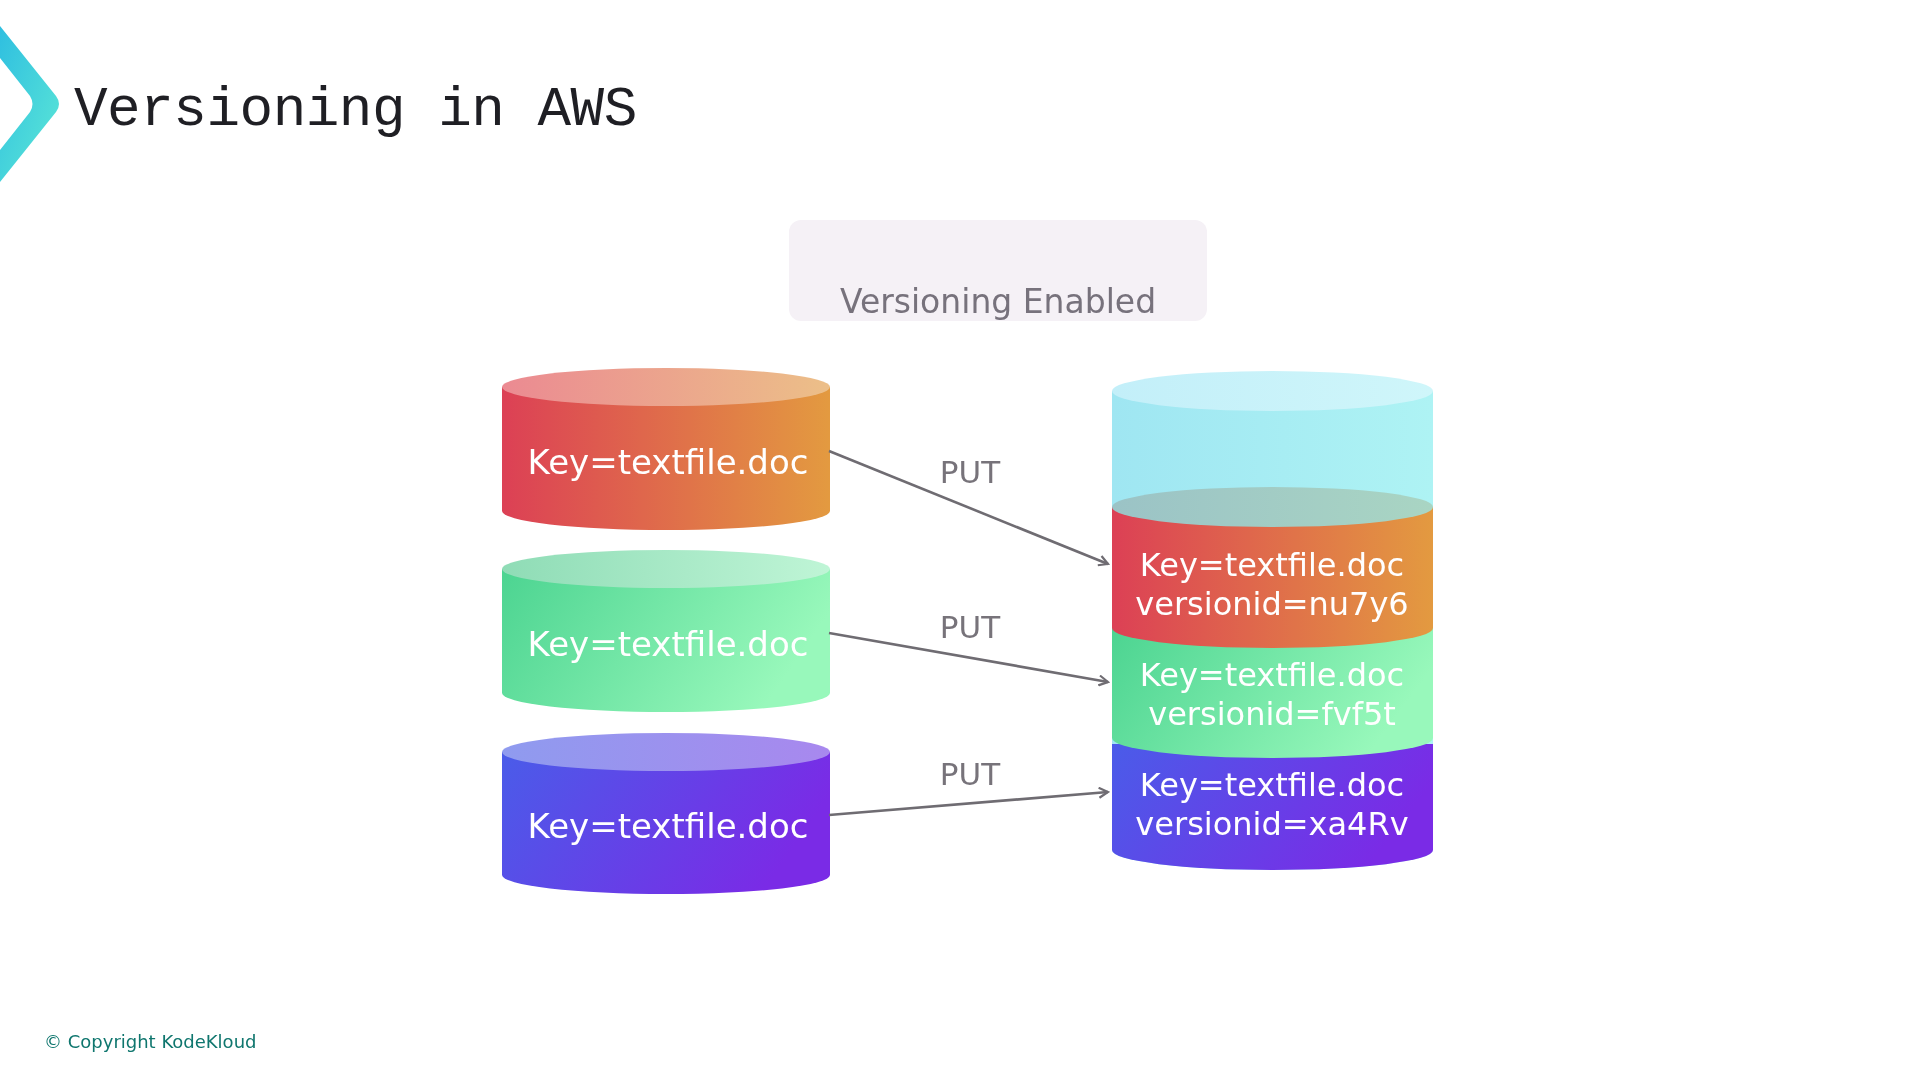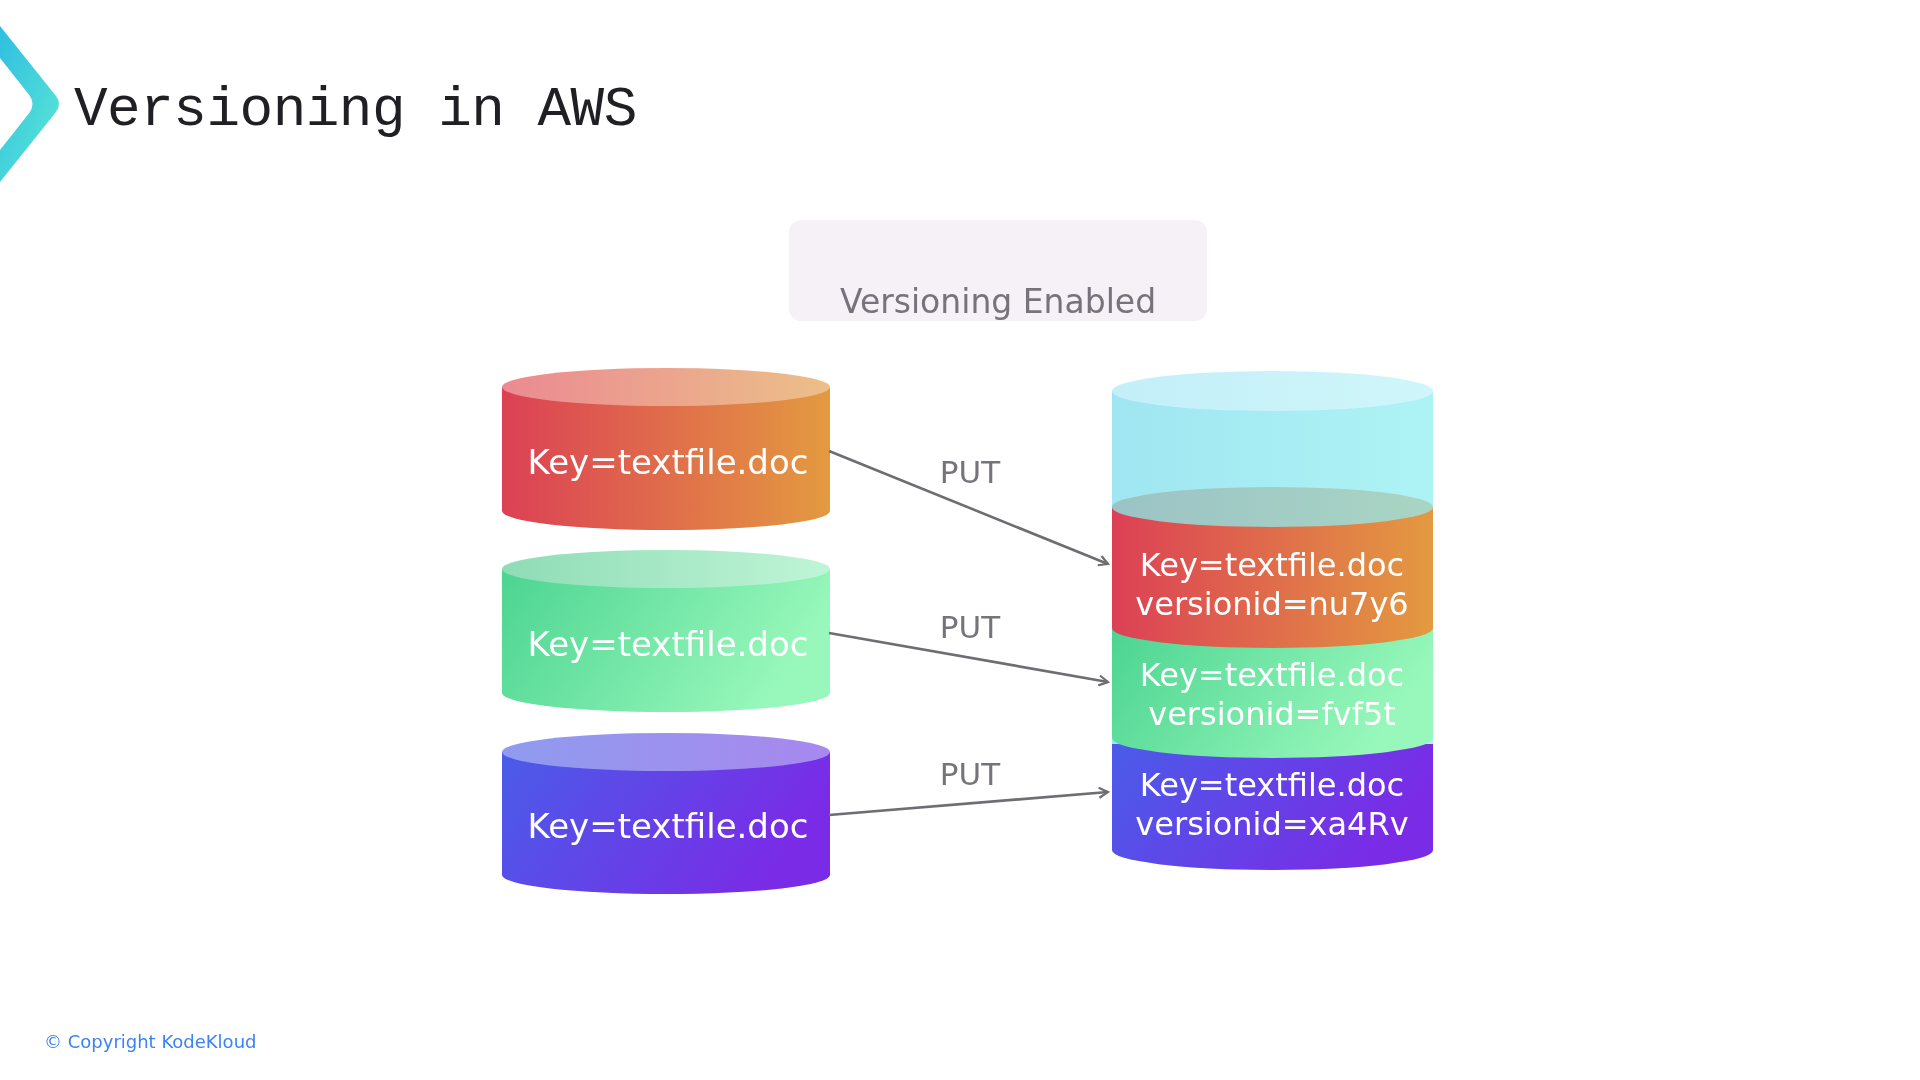--- a/index.html
+++ b/index.html
@@ -4,21 +4,21 @@
   <style>
     html, body { margin: 0; padding: 0; background: #ffffff; }
     body { width: 1920px; height: 1080px; position: relative; overflow: hidden;
            font-family: "DejaVu Sans", sans-serif; }
     .title { position: absolute; left: 74px; top: 78px; font-size: 56px; color: #1f1f24;
              font-family: Liberation Mono, monospace; letter-spacing: -0.5px; white-space: nowrap; }
     .logo { position: absolute; left: 0; top: 26px; }
     .badge { position: absolute; left: 761px; top: 220px; width: 418px; height: 101px;
              background: #f5f1f6; border-radius: 12px; display: flex; align-items: flex-end;
              justify-content: center; color: #77727c; font-size: 33px; margin-left: 28px; }
-    .copyright { position: absolute; left: 44px; top: 1031px; font-size: 18px; color: #3b82f6; }
+    .copyright { position: absolute; left: 44px; top: 1031px; font-size: 18px; color: #0f766e; }
     #diagram { position: absolute; left: 0; top: 0; }
     .cyl-text { font-family: "DejaVu Sans", sans-serif; fill: #ffffff; }
     .put-text { font-family: "DejaVu Sans", sans-serif; fill: #77737a; font-size: 31px; }
   </style>
 </head>
 <body>
 
 <svg class="logo" width="70" height="156" viewBox="0 0 70 156">
   <defs>
     <linearGradient id="lg-logo" x1="0" y1="0" x2="1" y2="1">

